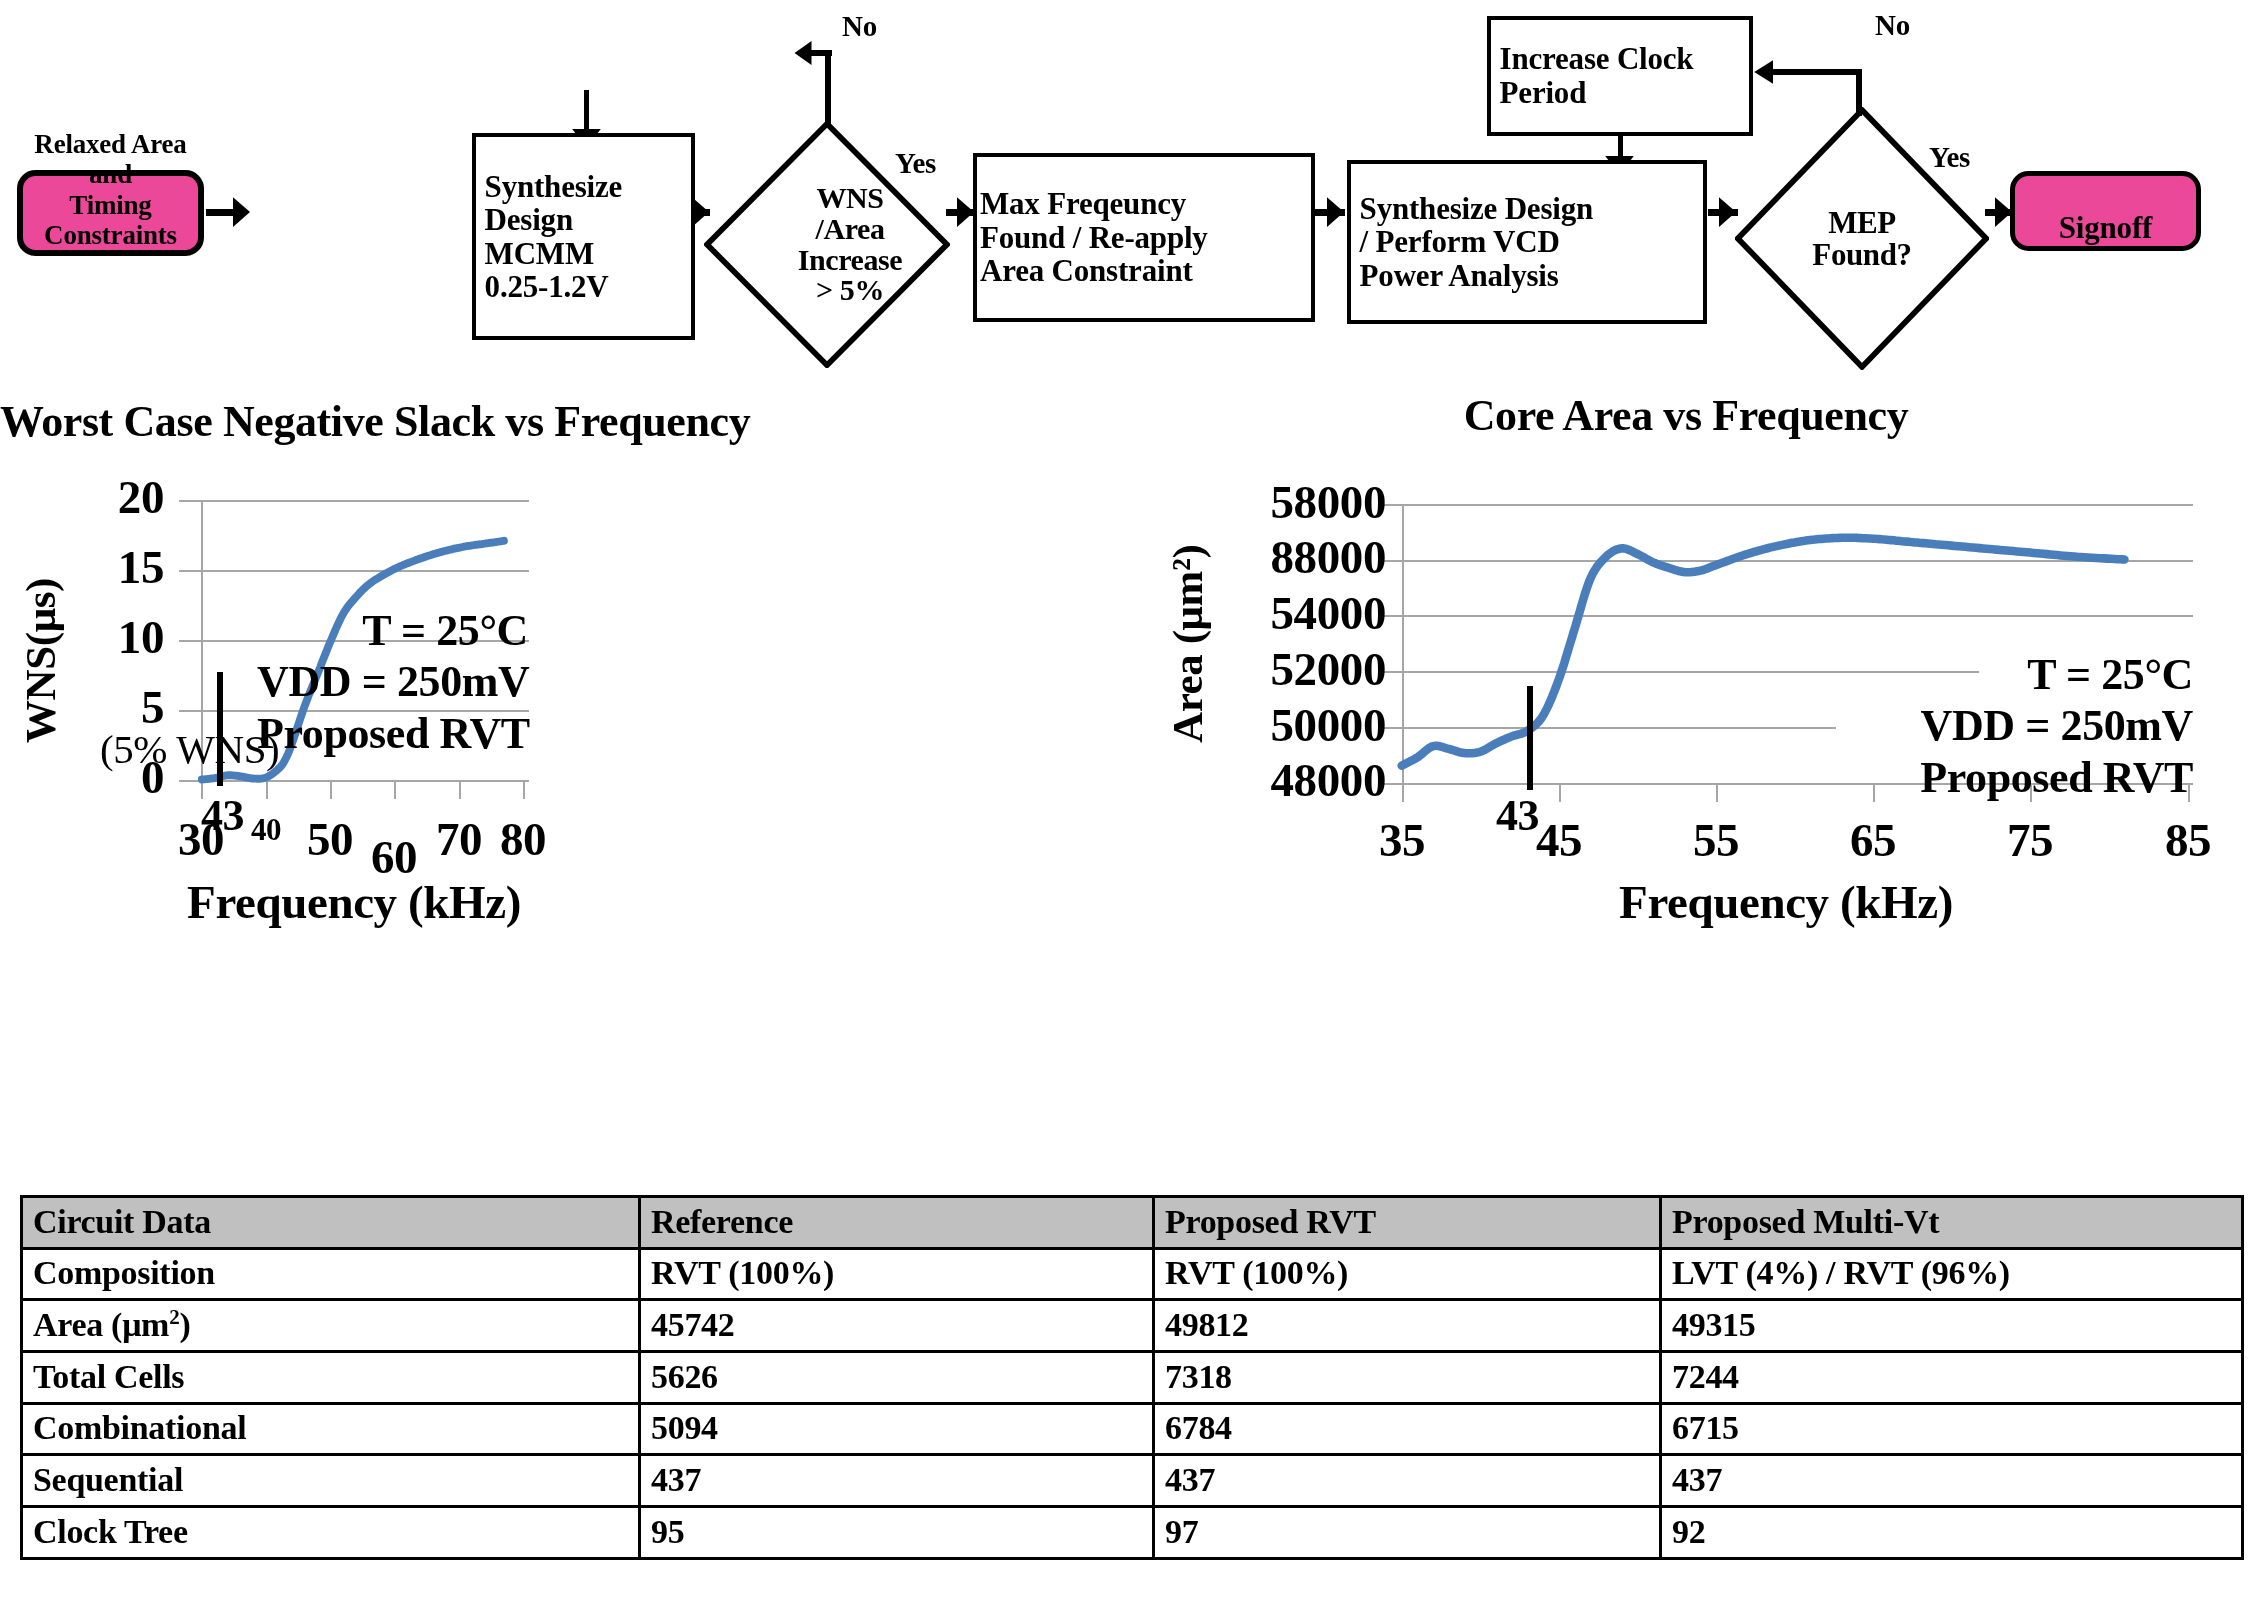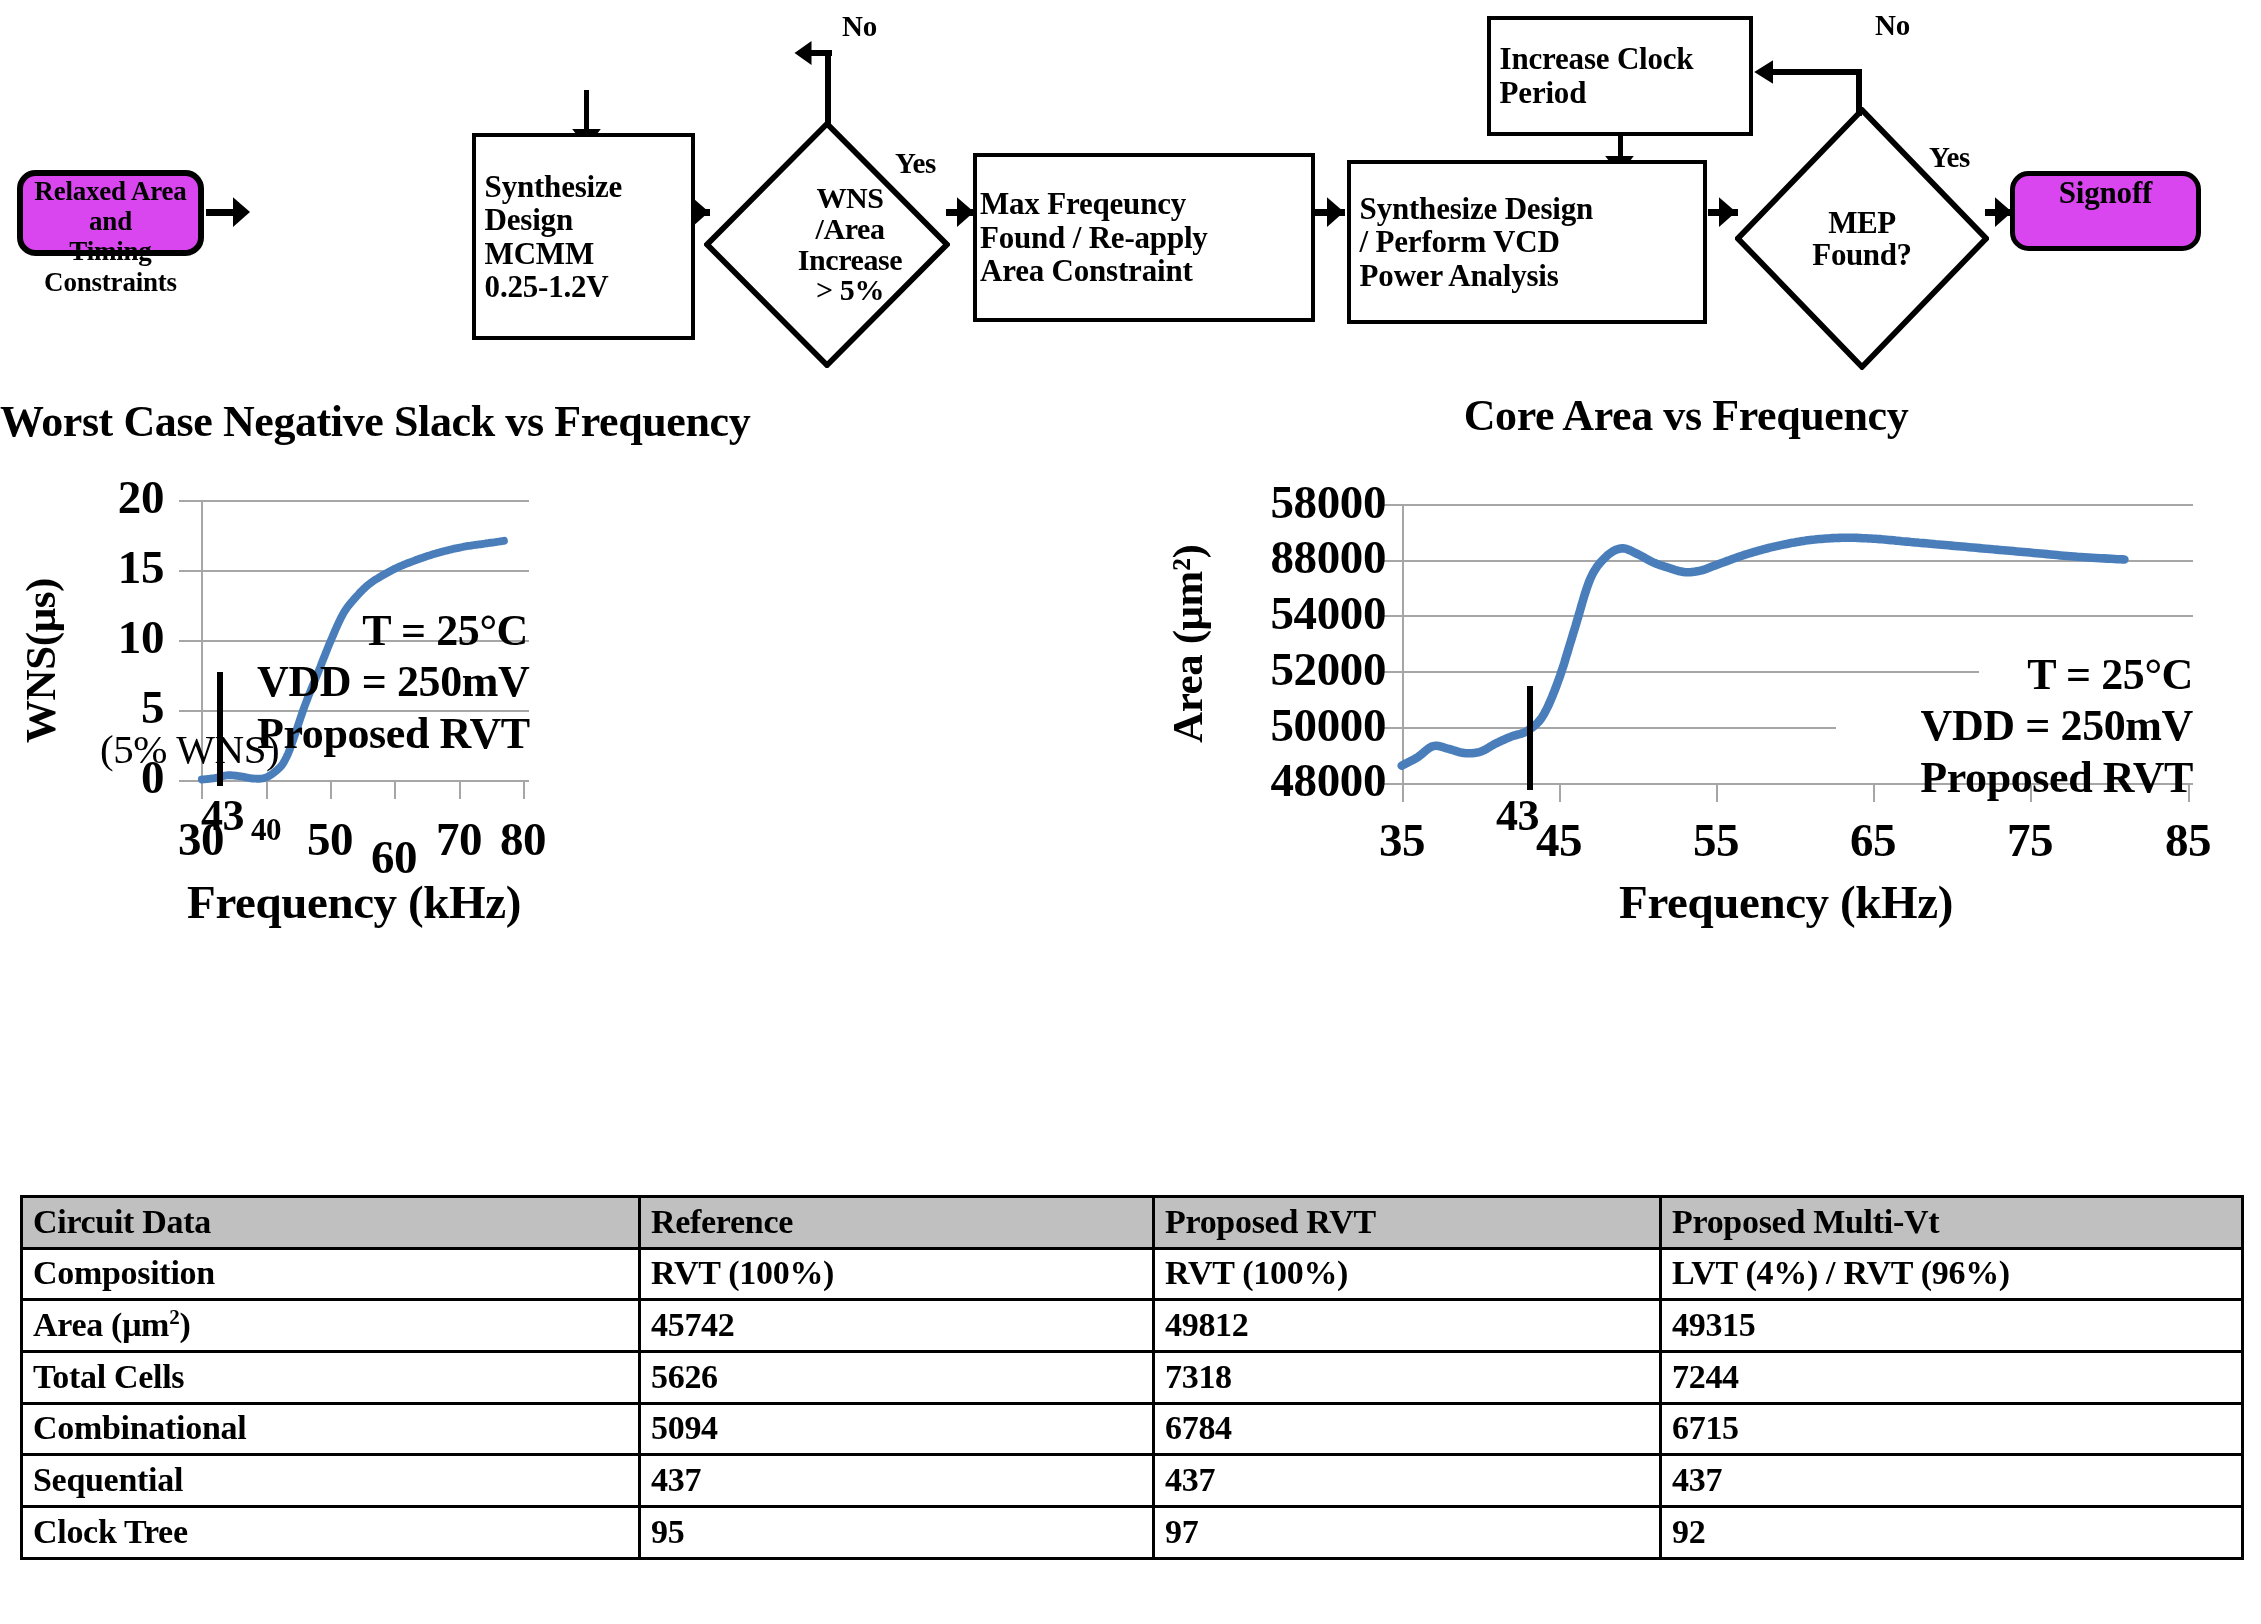--- a/index.html
+++ b/index.html
@@ -5,21 +5,21 @@
   html,body{margin:0;padding:0;background:#fff;}
   body{width:2261px;height:1625px;position:relative;overflow:hidden;
        font-family:"Liberation Serif",serif;color:#000;}
 
   
   #flowchart{position:absolute;left:0;top:0;width:2261px;height:386px;}
   .fc-box{position:absolute;box-sizing:border-box;border:4.3px solid #000;background:#fff;
           display:flex;align-items:center;justify-content:center;text-align:center;
           font-weight:bold;line-height:1.08;letter-spacing:-0.2px;}
   .fc-round{position:absolute;box-sizing:border-box;border:6.4px solid #000;border-radius:18.6px;
-            background:#d946ef;display:flex;align-items:flex-start;justify-content:center;
+            background:#ec4899;display:flex;align-items:flex-end;justify-content:center;
             text-align:center;font-weight:bold;line-height:1.12;letter-spacing:-0.2px;}
   .fc-diamond{position:absolute;}
   .fc-diamond svg{position:absolute;left:0;top:0;}
   .fc-dia-label{position:absolute;left:0;top:0;width:100%;height:100%;
                 display:flex;align-items:center;justify-content:center;text-align:center;
                 font-weight:bold;line-height:1.02;letter-spacing:-0.4px;}
   .fc-edgelabel{position:absolute;font-weight:bold;font-size:29px;letter-spacing:-0.3px;}
   .ln{position:absolute;background:#000;}
 
   

